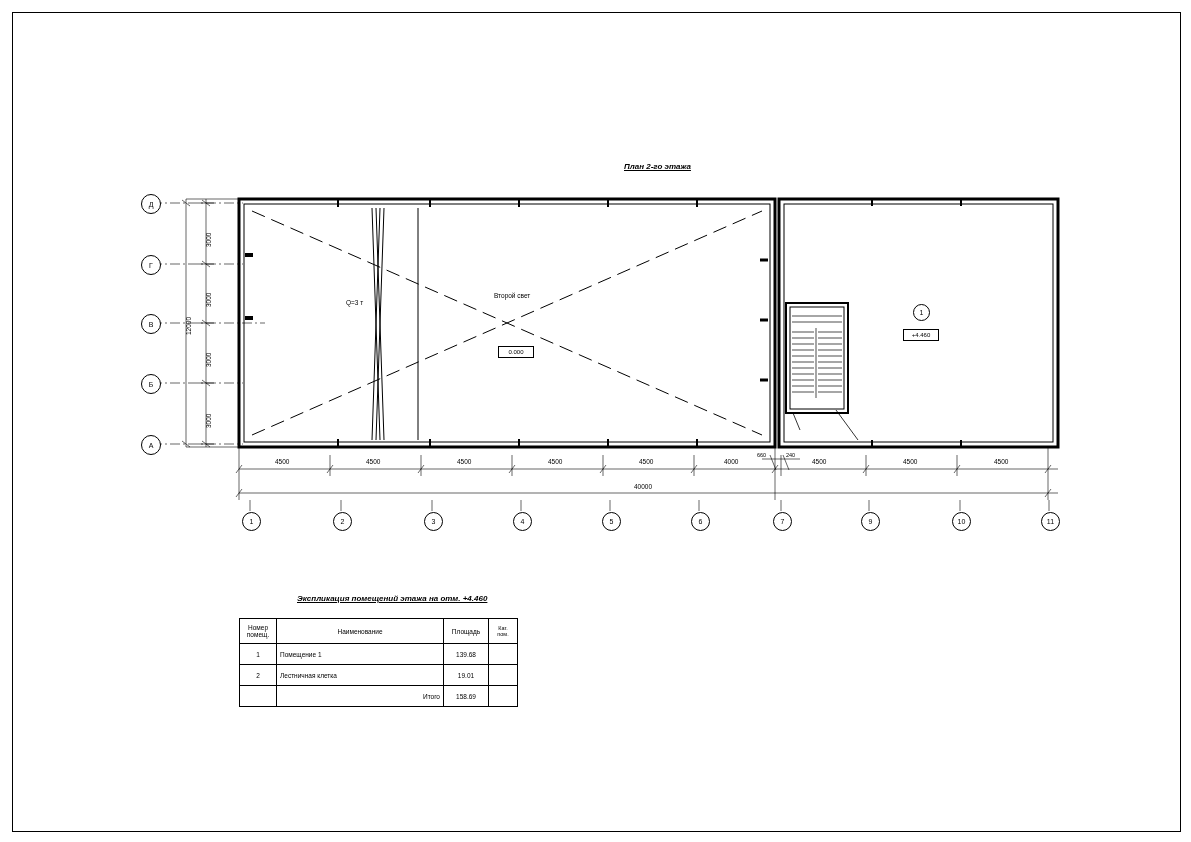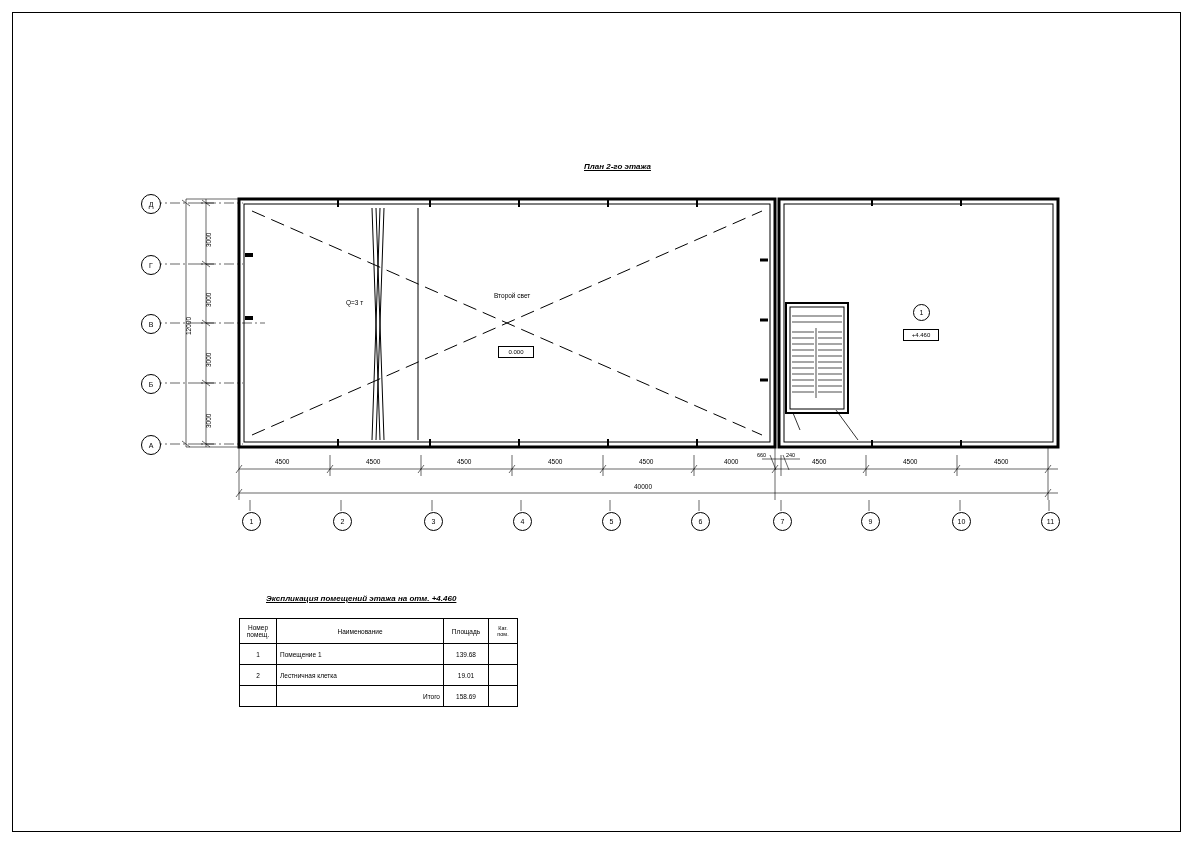--- a/index.html
+++ b/index.html
@@ -1,20 +1,20 @@
 <!DOCTYPE html>
 <html><head>
 <meta charset="utf-8">
 <style>
   html,body{margin:0;padding:0;background:#ffffff;}
   body{font-family:"Liberation Sans", sans-serif;}
   #sheet{position:relative;width:1191px;height:842px;background:#fff;overflow:hidden;}
   .frame{position:absolute;left:12px;top:12px;width:1167px;height:818px;border:1px solid #000;}
   .abs{position:absolute;}
-  .ttl{font-style:italic;font-weight:bold;font-size:8px;color:#000;text-decoration:underline;white-space:nowrap;}
+  .ttl{font-style:italic;font-weight:bold;font-size:8px;color:#000;text-decoration:underline;white-space:nowrap;margin-left:40px;}
   .tx{font-size:6.5px;color:#000;white-space:nowrap;}
   .vtx{font-size:6.5px;color:#000;white-space:nowrap;transform-origin:0 0;transform:rotate(-90deg);}
   .circ{border:1px solid #000;border-radius:50%;display:flex;align-items:center;justify-content:center;font-size:7px;color:#000;background:#fff;}
   .boxlbl{border:1px solid #000;background:#fff;font-size:6px;display:flex;align-items:center;justify-content:center;color:#000;}
   table.expl{position:absolute;border-collapse:collapse;font-size:6.5px;color:#000;}
   table.expl td,table.expl th{border:1px solid #000;padding:1px 3px;font-weight:normal;}
   .c{text-align:center;}
   .r{text-align:right;}
   .l{text-align:left;}
   svg{position:absolute;left:0;top:0;overflow:visible;}
@@ -259,21 +259,21 @@
   <div class="abs" style="left:786px;top:452px;font-size:5.5px;color:#000;">240</div>
 
   <div class="abs tx" style="left:346px;top:299px;">Q=3 т</div>
   <div class="abs tx" style="left:494px;top:292px;">Второй свет</div>
   <div class="abs boxlbl" style="left:498px;top:346px;width:34px;height:10px;">0.000</div>
   <div class="abs boxlbl" style="left:903px;top:329px;width:34px;height:10px;">+4.460</div>
   <div class="abs circ" style="left:913px;top:304px;width:15px;height:15px;">
       <span>1</span>
     </div>
 
-  <div class="abs ttl" style="left:266px;top:594px;">Экспликация помещений этажа на отм. +4.460</div>
+  <div class="abs ttl" style="left:257px;top:594px;">Экспликация помещений этажа на отм. +4.460</div>
 
   <table class="expl" style="left:239px;top:618px;">
     <tbody>
         <tr>
       <th class="c" style="width:30px;height:22px;">Номер помещ.</th>
       <th class="c" style="width:160px;">Наименование</th>
       <th class="c" style="width:38px;">Площадь</th>
       <th class="c" style="width:22px;font-size:5.5px;">Кат. пом.</th>
     </tr>
     <tr>

